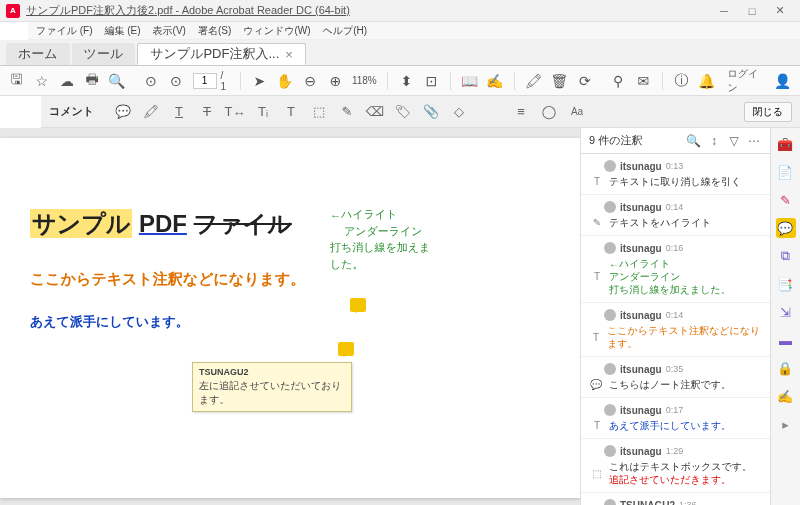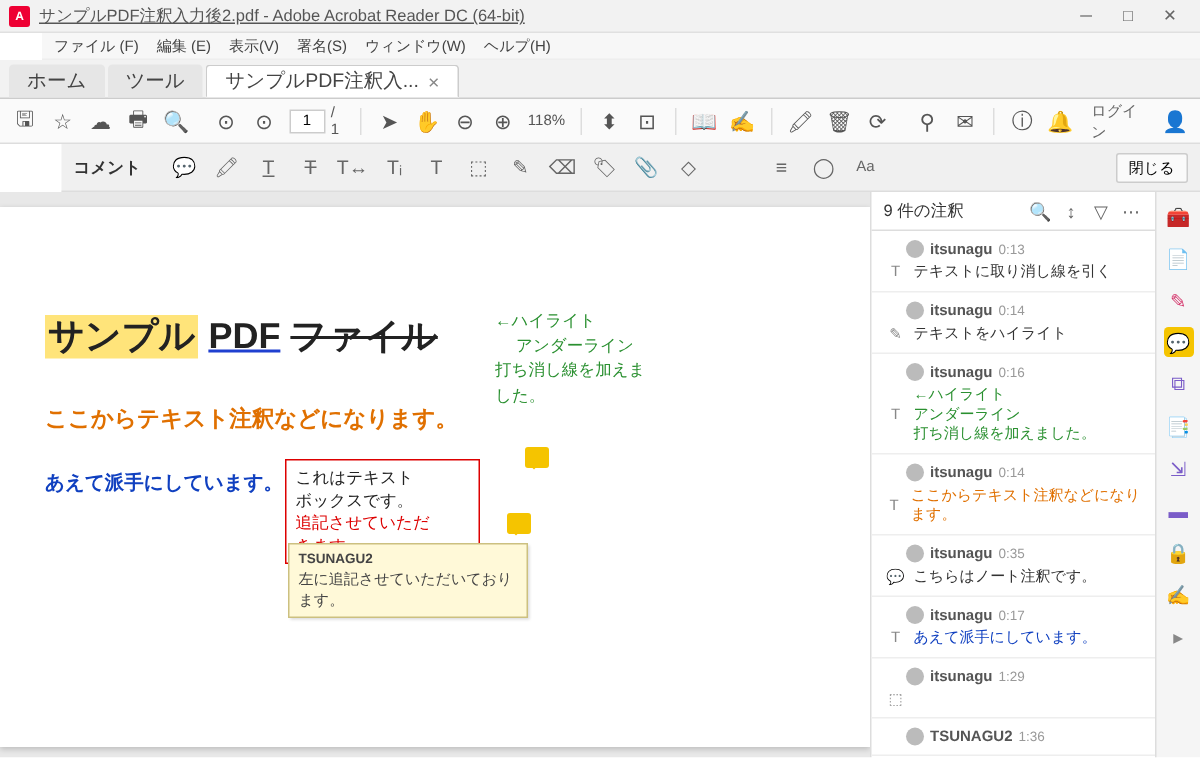--- a/index.html
+++ b/index.html
@@ -163,26 +163,20 @@
       </div>
       <div class="green-notes">
         <div>←ハイライト</div>
         <div style="margin-left:14px">アンダーライン</div>
         <div>打ち消し線を加えま</div>
         <div>した。</div>
       </div>
       <div class="para1">ここからテキスト注釈などになります。</div>
       <div class="note-bubble" style="left:350px; top:160px;"></div>
       <div class="para2">あえて派手にしています。</div>
-      <div class="textbox-anno">
-        <span>これはテキスト</span><br>
-        <span>ボックスです。</span><br>
-        <span class="red">追記させていただ</span><br>
-        <span class="red">きます。</span>
-      </div>
       <div class="note-bubble" style="left:338px; top:204px;"></div>
       <div class="popup-note">
         <span class="author">TSUNAGU2</span>
         <span>左に追記させていただいております。</span>
       </div>
     </div>
   </div>
 
   <div class="comments-panel">
     <div class="cp-head">
@@ -261,20 +255,21 @@
           </div>
         </div>
         <div class="citem">
           <div class="row1">
             <span class="avatar"></span>
             <span class="author">itsunagu</span>
             <span class="time">1:29</span>
           </div>
           <div class="row2">
             <span class="cicon">⬚</span>
+            <span class="ctext"><span style="color:#333">これはテキストボックスです。</span><br><span style="color:#d00">追記させていただきます。</span></span>
           </div>
         </div>
         <div class="citem">
           <div class="row1">
             <span class="avatar"></span>
             <span class="author">TSUNAGU2</span>
             <span class="time">1:36</span>
           </div>
         </div>
       </div>

